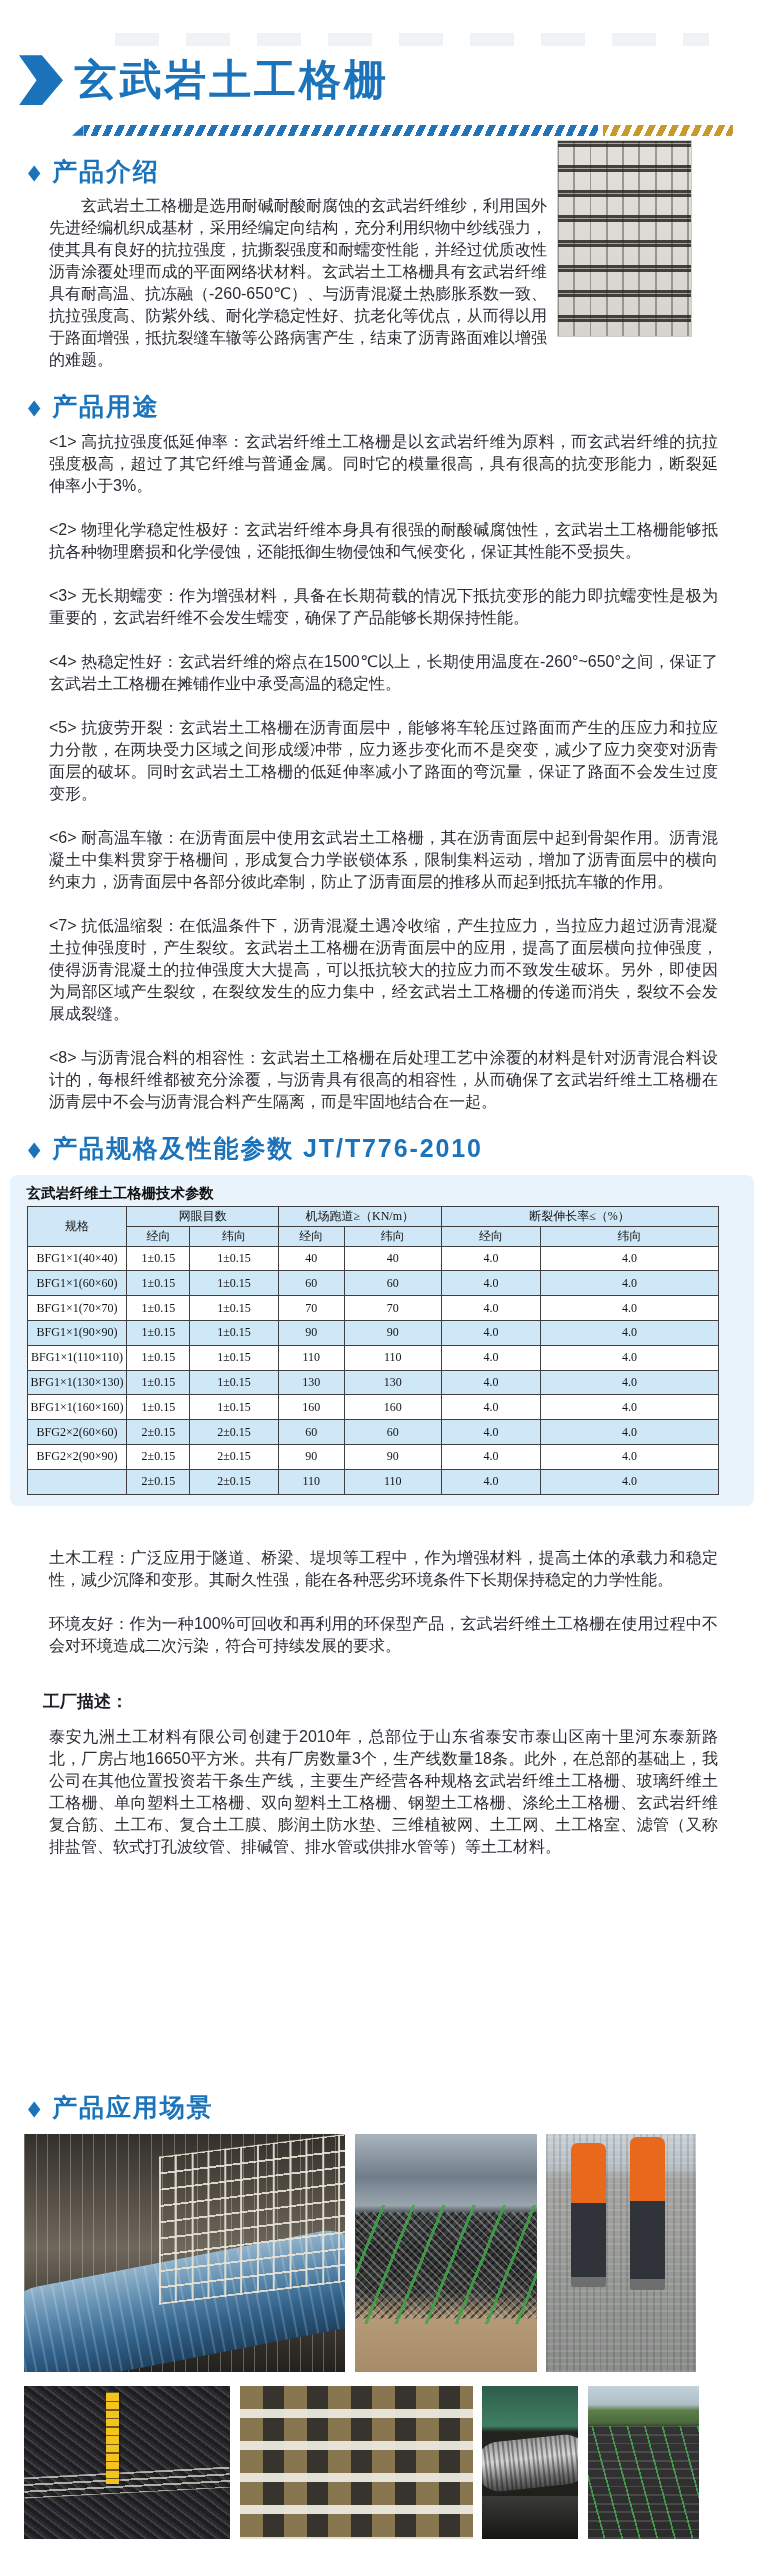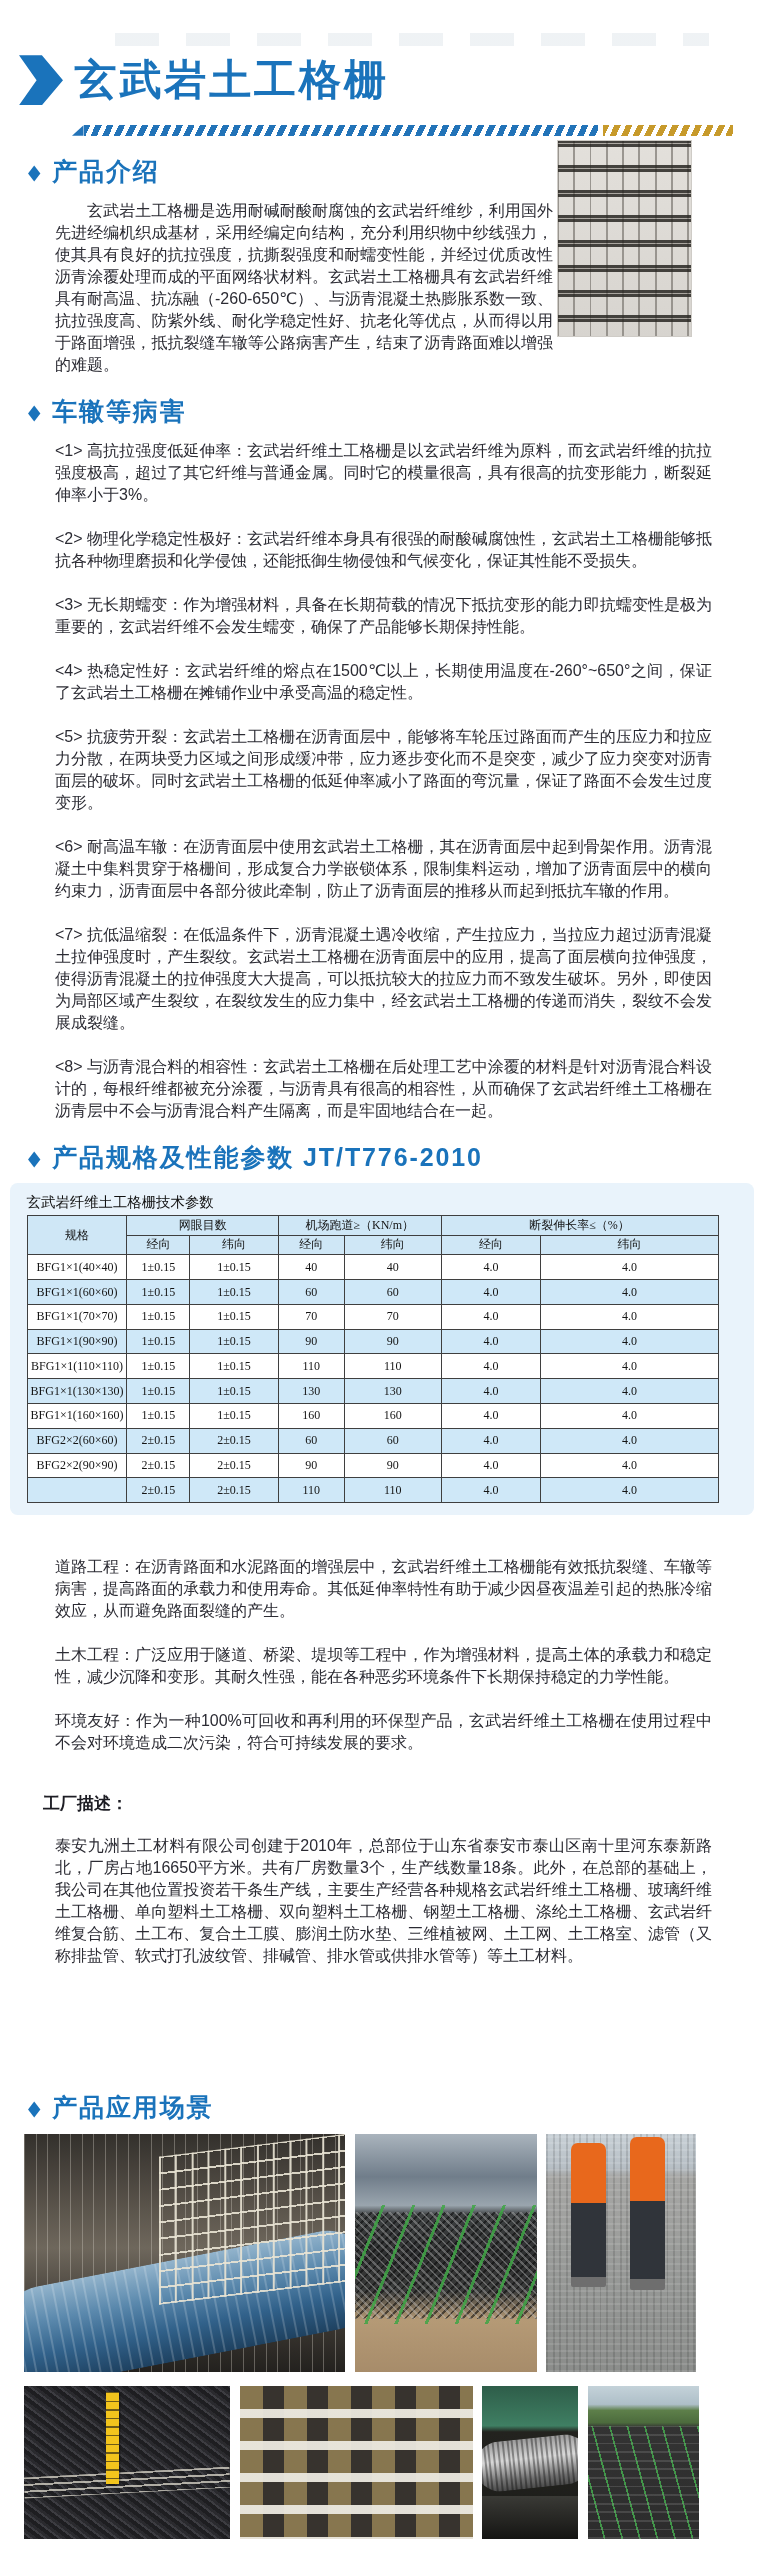--- a/index.html
+++ b/index.html
@@ -29,36 +29,36 @@
   .stripe-gold{width:130px;height:10.5px;
     background:repeating-linear-gradient(115deg,#c79a2b 0 5.8px,#ffffff 5.8px 10.5px);}
 
   
   .sec-head{display:flex;align-items:center;margin:19px 0 0 27px;}
   .diamond{color:#1a73bb;font-size:19px;line-height:1;display:inline-block;transform:scale(.85,1.1);}
   .sec-title{margin-left:10.5px;font-size:25px;font-weight:bold;color:#1a73bb;letter-spacing:1.9px;}
 
   
   .textblock{margin:7.7px 43px 0 43px;}
-  .para{margin:12px;font-size:16px;line-height:22px;text-align:justify;color:#2b2b33;}
+  .para{margin:6px;font-size:16px;line-height:22px;text-align:justify;color:#2b2b33;}
   .para.indent{text-indent:2em;}
   .intro-first{width:498px;}
   .gap8{height:7.7px;} .gap20{height:19px;}
 
   
   .product-photo{position:absolute;top:140px;right:75px;width:135px;height:197px;
     background:
       repeating-linear-gradient(180deg,rgba(40,38,34,.85) 0 2.9px,rgba(120,115,108,.5) 2.9px 3.8px,rgba(40,38,34,.85) 3.8px 6.7px,transparent 6.7px 25px),
       repeating-linear-gradient(90deg,rgba(130,126,120,.75) 0 1.9px,transparent 1.9px 16.3px),
       linear-gradient(180deg,#e3e0db,#d7d4cf);
     box-shadow:0 0 0 1px #cfccc7 inset;}
 
   
   .table-panel{margin:9.6px 13.4px 0 9.6px;background:#e9f3fb;border-radius:7.7px;padding:9.6px 35px 11.5px 17px;}
-  .table-title{font-family:"Liberation Serif","DejaVu Serif",serif;font-weight:normal;
+  .table-title{font-family:"Liberation Serif","DejaVu Serif",serif;font-weight:bold;
     font-size:14.4px;color:#101010;margin:0 0 2.9px 0;}
   table.spec{border-collapse:collapse;width:100%;table-layout:fixed;
     font-family:"Liberation Serif","DejaVu Serif",serif;font-size:12px;color:#141414;background:#fff;}
   table.spec th,table.spec td{border:1px solid #3f3f3f;text-align:center;padding:1.9px 1.9px;
     word-break:break-all;line-height:1.25;}
   table.spec thead th{background:#cfe7f6;font-weight:normal;}
   table.spec tbody tr:nth-child(even){background:#cfe8f8;}
   table.spec td{height:20px;}
 
   
@@ -175,21 +175,21 @@
   <div class="sec-head">
     <span class="diamond">◆</span>
     <span class="sec-title">产品介绍</span>
   </div>
   <div class="textblock">
       <p class="para indent intro-first">玄武岩土工格栅是选用耐碱耐酸耐腐蚀的玄武岩纤维纱，利用国外先进经编机织成基材，采用经编定向结构，充分利用织物中纱线强力，使其具有良好的抗拉强度，抗撕裂强度和耐蠕变性能，并经过优质改性沥青涂覆处理而成的平面网络状材料。玄武岩土工格栅具有玄武岩纤维具有耐高温、抗冻融（-260-650℃）、与沥青混凝土热膨胀系数一致、抗拉强度高、防紫外线、耐化学稳定性好、抗老化等优点，从而得以用于路面增强，抵抗裂缝车辙等公路病害产生，结束了沥青路面难以增强的难题。</p>
     </div>
 
   <div class="sec-head">
     <span class="diamond">◆</span>
-    <span class="sec-title">车辙等病害</span>
+    <span class="sec-title">产品用途</span>
   </div>
   <div class="textblock">
       <p class="para">&lt;1&gt; 高抗拉强度低延伸率：玄武岩纤维土工格栅是以玄武岩纤维为原料，而玄武岩纤维的抗拉强度极高，超过了其它纤维与普通金属。同时它的模量很高，具有很高的抗变形能力，断裂延伸率小于3%。</p>
       <p class="para" style="margin-top: 22px;">&lt;2&gt; 物理化学稳定性极好：玄武岩纤维本身具有很强的耐酸碱腐蚀性，玄武岩土工格栅能够抵抗各种物理磨损和化学侵蚀，还能抵御生物侵蚀和气候变化，保证其性能不受损失。</p>
       <p class="para" style="margin-top: 22px;">&lt;3&gt; 无长期蠕变：作为增强材料，具备在长期荷载的情况下抵抗变形的能力即抗蠕变性是极为重要的，玄武岩纤维不会发生蠕变，确保了产品能够长期保持性能。</p>
       <p class="para" style="margin-top: 22px;">&lt;4&gt; 热稳定性好：玄武岩纤维的熔点在1500℃以上，长期使用温度在-260°~650°之间，保证了玄武岩土工格栅在摊铺作业中承受高温的稳定性。</p>
       <p class="para" style="margin-top: 22px;">&lt;5&gt; 抗疲劳开裂：玄武岩土工格栅在沥青面层中，能够将车轮压过路面而产生的压应力和拉应力分散，在两块受力区域之间形成缓冲带，应力逐步变化而不是突变，减少了应力突变对沥青面层的破坏。同时玄武岩土工格栅的低延伸率减小了路面的弯沉量，保证了路面不会发生过度变形。</p>
       <p class="para" style="margin-top: 22px;">&lt;6&gt; 耐高温车辙：在沥青面层中使用玄武岩土工格栅，其在沥青面层中起到骨架作用。沥青混凝土中集料贯穿于格栅间，形成复合力学嵌锁体系，限制集料运动，增加了沥青面层中的横向约束力，沥青面层中各部分彼此牵制，防止了沥青面层的推移从而起到抵抗车辙的作用。</p>
       <p class="para" style="margin-top: 22px;">&lt;7&gt; 抗低温缩裂：在低温条件下，沥青混凝土遇冷收缩，产生拉应力，当拉应力超过沥青混凝土拉伸强度时，产生裂纹。玄武岩土工格栅在沥青面层中的应用，提高了面层横向拉伸强度，使得沥青混凝土的拉伸强度大大提高，可以抵抗较大的拉应力而不致发生破坏。另外，即使因为局部区域产生裂纹，在裂纹发生的应力集中，经玄武岩土工格栅的传递而消失，裂纹不会发展成裂缝。</p>
       <p class="para" style="margin-top: 22px;">&lt;8&gt; 与沥青混合料的相容性：玄武岩土工格栅在后处理工艺中涂覆的材料是针对沥青混合料设计的，每根纤维都被充分涂覆，与沥青具有很高的相容性，从而确保了玄武岩纤维土工格栅在沥青层中不会与沥青混合料产生隔离，而是牢固地结合在一起。</p>
@@ -319,21 +319,20 @@
             <td>4.0</td>
             <td>4.0</td>
           </tr>
         </tbody>
     </table>
   </div>
 
   <div class="gap20"></div>
   <div class="textblock">
     <div>
-        <p class="para" style="margin-top: 22px;">道路工程：在沥青路面和水泥路面的增强层中，玄武岩纤维土工格栅能有效抵抗裂缝、车辙等病害，提高路面的承载力和使用寿命。其低延伸率特性有助于减少因昼夜温差引起的热胀冷缩效应，从而避免路面裂缝的产生。</p>
         <p class="para" style="margin-top: 22px;">土木工程：广泛应用于隧道、桥梁、堤坝等工程中，作为增强材料，提高土体的承载力和稳定性，减少沉降和变形。其耐久性强，能在各种恶劣环境条件下长期保持稳定的力学性能。</p>
         <p class="para" style="margin-top: 22px;">环境友好：作为一种100%可回收和再利用的环保型产品，玄武岩纤维土工格栅在使用过程中不会对环境造成二次污染，符合可持续发展的要求。</p>
       </div>
   </div>
 
   <div class="gap20"></div>
   <div class="textblock">
     <p class="mini-head">工厂描述：</p>
     <div class="gap8"></div>
     <p class="para">泰安九洲土工材料有限公司创建于2010年，总部位于山东省泰安市泰山区南十里河东泰新路北，厂房占地16650平方米。共有厂房数量3个，生产线数量18条。此外，在总部的基础上，我公司在其他位置投资若干条生产线，主要生产经营各种规格玄武岩纤维土工格栅、玻璃纤维土工格栅、单向塑料土工格栅、双向塑料土工格栅、钢塑土工格栅、涤纶土工格栅、玄武岩纤维复合筋、土工布、复合土工膜、膨润土防水垫、三维植被网、土工网、土工格室、滤管（又称排盐管、软式打孔波纹管、排碱管、排水管或供排水管等）等土工材料。</p>

